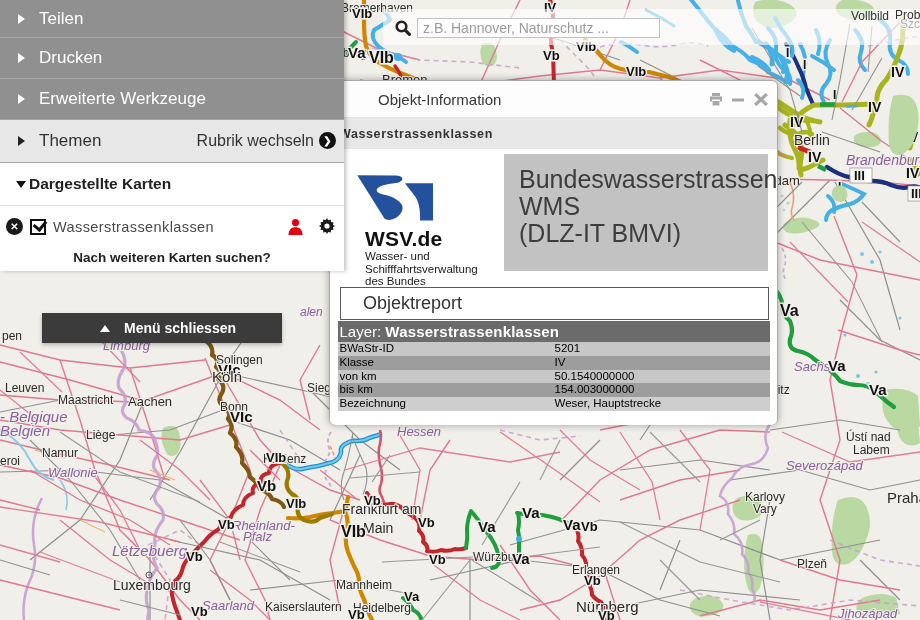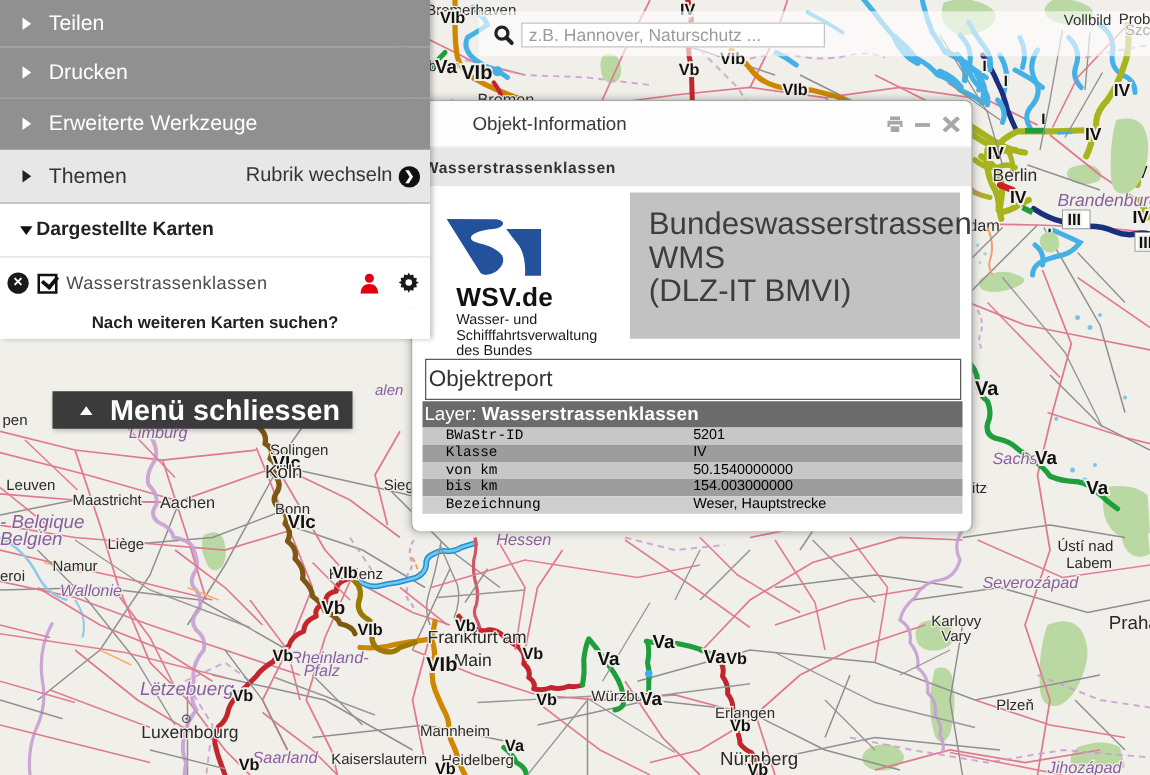--- a/index.html
+++ b/index.html
@@ -8,35 +8,35 @@
   #map { position:absolute; left:0; top:0; }
 
   
   #sidebar { position:absolute; left:0; top:0; width:344px; box-shadow:2px 0 4px rgba(0,0,0,0.25); }
   .mrow { height:41px; box-sizing:border-box; background:#909090; border-bottom:1px solid #a6a6a6; display:flex; align-items:center; color:#fff; font-size:17px; }
   .mrow .tri { width:0; height:0; border-left:7px solid #fff; border-top:5px solid transparent; border-bottom:5px solid transparent; margin-left:18px; }
   .mrow .lbl { margin-left:14px; }
   .mrow.first { height:38px; }
   .mrow.themen { background:#e7e7e7; color:#333; height:43px; }
   .mrow.themen .tri { border-left-color:#222; }
-  .rubrik { margin-left:auto; margin-right:8px; display:flex; align-items:center; font-size:16px; color:#333; }
+  .rubrik { margin-left:auto; margin-right:8px; display:flex; align-items:flex-start; font-size:16px; color:#333; }
   .rubrik .circ { width:17px; height:17px; background:#111; border-radius:50%; margin-left:5px; color:#fff; font-weight:bold; font-size:10px; line-height:17px; text-align:center; }
   .wrow { background:#fff; height:42px; display:flex; align-items:center; color:#222; }
   .wrow .trid { width:0; height:0; border-top:7px solid #111; border-left:5px solid transparent; border-right:5px solid transparent; margin-left:16px; }
   .wrow .lblb { margin-left:3px; font-weight:bold; font-size:15.5px; }
   .lrow { background:#fff; height:42px; display:flex; align-items:center; border-top:1px solid #e0e0e0; }
   .lrow .xcirc { width:17px; height:17px; background:#1a1a1a; border-radius:50%; margin-left:6px; position:relative; }
   .lrow .xcirc:before { content:"\2715"; position:absolute; left:0; top:0; width:17px; height:17px; color:#fff; font-size:10px; font-weight:bold; text-align:center; line-height:17px; }
   .cbx { width:16px; height:16px; border:2px solid #111; margin-left:7px; position:relative; background:#fff; }
   .cbx:before { content:""; position:absolute; left:2px; top:-1px; width:9px; height:6px; border-left:3px solid #111; border-bottom:3px solid #111; transform:rotate(-50deg); }
   .lrow .lname { margin-left:7px; color:#4a4a4a; font-size:14.5px; letter-spacing:0.4px; }
   .lrow .person { margin-left:auto; }
   .lrow .gear { margin:0 8px 0 14px; }
   .searchrow { background:#fff; height:24px; text-align:center; font-weight:bold; font-size:13.5px; color:#222; padding-top:2px; border-top:1px solid #fff; }
-  #menubtn { position:absolute; left:42px; top:313px; width:240px; height:30px; background:#3b3b3b; color:#fff; font-weight:bold; font-size:23px; display:flex; align-items:center; justify-content:center; padding-left:12px; box-shadow:0 2px 4px rgba(0,0,0,0.25); }
+  #menubtn { position:absolute; left:42px; top:313px; width:240px; height:30px; background:#3b3b3b; color:#fff; font-weight:bold; font-size:14px; display:flex; align-items:center; justify-content:center; padding-left:12px; box-shadow:0 2px 4px rgba(0,0,0,0.25); }
   #menubtn .tri { width:0; height:0; border-bottom:7px solid #fff; border-left:5.5px solid transparent; border-right:5.5px solid transparent; margin-right:14px; }
 
   
   #topbar { position:absolute; left:383px; top:9px; width:537px; height:36px; background:rgba(255,255,255,0.62); }
   #topbar .vollbild { position:absolute; left:468px; top:0px; font-size:12px; color:#333; }
   #topbar .probl { position:absolute; left:512px; top:-1px; font-size:12px; color:#333; }
   #search { position:absolute; left:391px; top:17px; display:flex; align-items:center; }
   #search .btn { width:24px; height:22px; display:flex; align-items:center; justify-content:center; }
   #search .inp { width:243px; height:20px; background:#fff; border:1px solid #c3c3c3; color:#9b9b9b; font-size:14px; line-height:18px; padding-left:5px; margin-left:2px; }
 
@@ -45,26 +45,26 @@
   .dtitle { height:37px; border-bottom:1px solid #e3e3e3; display:flex; align-items:center; border-radius:6px 6px 0 0; background:#fdfdfd;padding-left:32px; }
   .dtitle .ttext { margin-left:16px; font-size:15px; color:#383838; }
   .dicons { margin-left:auto; margin-right:9px; display:flex; align-items:center; gap:9px; }
   .dsub { height:31px; background:#e7e7e7; display:flex; align-items:center; }
   .dsub span { margin-left:9px; font-size:12.5px; font-weight:bold; color:#333; letter-spacing:0.6px; }
   .dbody { position:relative; height:276px; background:#fff; border-radius:0 0 6px 6px; }
   .graybox { position:absolute; left:174px; top:5px; width:264px; height:117px; background:#c2c2c2; color:#3d3d3d; font-size:25px; padding:12px 0 0 15px; line-height:27px; }
   .wsv { position:absolute; left:27px; top:26px; }
   .wsvde { position:absolute; left:35px; top:78px; font-size:21px; font-weight:bold; color:#111; letter-spacing:0.2px; }
   .wsvsmall { position:absolute; left:35px; top:101px; font-size:11.5px; color:#1a1a1a; line-height:12.5px; }
-  .objrep { position:absolute; left:10px; top:138px; width:429px; height:33px; border:1px solid #5a5a5a; background:#fff; font-size:18px; color:#333; line-height:31px; padding-left:2px; }
+  .objrep { position:absolute; left:10px; top:138px; width:429px; height:33px; border:1px solid #5a5a5a; background:#fff; font-size:18px; color:#333; line-height:31px; padding-left:22px; }
   .ltable { position:absolute; left:7.5px; top:172px; width:432.5px; }
   .lhead { height:21px; background:#6b6b6b; color:#fff; font-size:15px; line-height:21px; padding-left:2px; }
   .lhead b { letter-spacing:0.2px; }
   .trow { height:13.8px; font-size:11.5px; color:#000; line-height:13.8px; position:relative; }
-  .trow .k { position:absolute; left:19px;font-family:Liberation Mono, monospace; }
+  .trow .k { position:absolute; left:2px; }
   .trow .v { position:absolute; left:217px; }
   .r1 { background:#c7c7c7; }
   .r2 { background:#9d9d9d; }
   .r3 { background:#c7c7c7; }
   .r4 { background:#9d9d9d;padding-left:24px; }
   .r5 { background:#cecece; }
 </style>
 </head>
 <body>
 <div id="stage">

